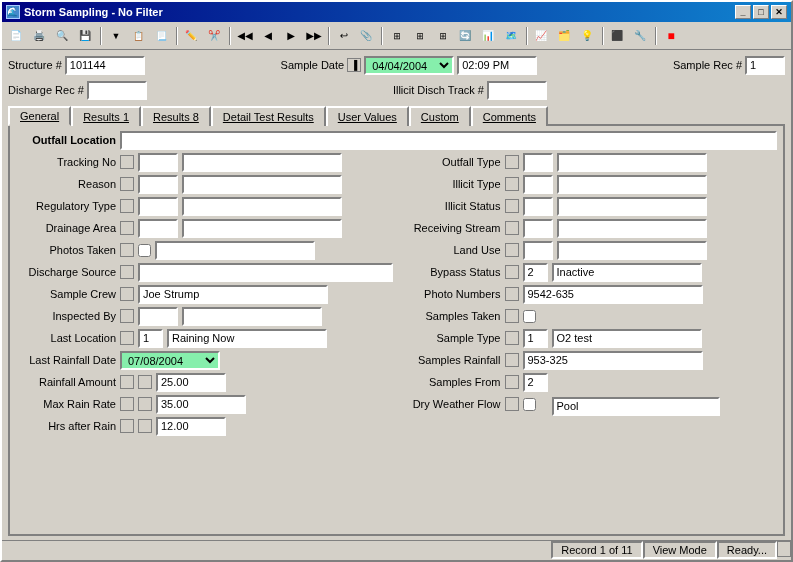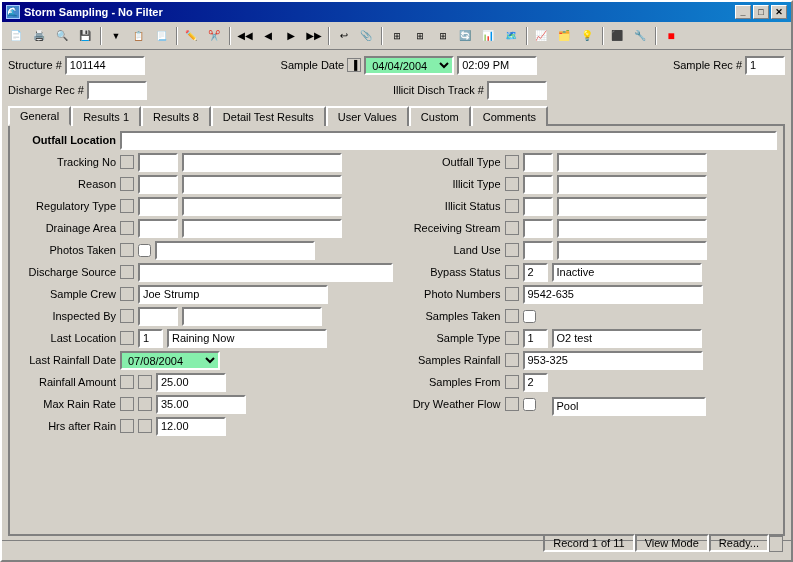--- a/index.html
+++ b/index.html
@@ -194,20 +194,21 @@
       border-left-color: #fff;
       border-right-color: #808080;
       background: #d4d0c8;
       cursor: pointer;
       font-size: 11px;
       height: 20px;
       display: flex;
       align-items: center;
       position: relative;
       top: 2px;
+      text-decoration: underline;
     }
 
     .tab.active {
       background: #d4d0c8;
       border-bottom: 2px solid #d4d0c8;
       z-index: 1;
       font-weight: normal;
     }
 
     
@@ -290,25 +291,25 @@
       cursor: pointer;
       flex-shrink: 0;
     }
 
     
     .status-bar {
       background: #d4d0c8;
       border-top: 1px solid #808080;
       height: 20px;
       display: flex;
-      align-items: flex-end;
+      align-items: flex-start;
       justify-content: flex-end;
       gap: 0;
       flex-shrink: 0;
-      padding: 8px;
+      padding: 0;
     }
 
     .status-panel {
       border: 2px solid;
       border-top-color: #808080;
       border-left-color: #808080;
       border-bottom-color: #fff;
       border-right-color: #fff;
       padding: 0 8px;
       height: 18px;
@@ -622,21 +623,21 @@
               <div class="form-row">
                 <span class="form-row-label">Samples Rainfall</span>
                 <div class="small-indicator"></div>
                 <input class="field-input" type="text" style="width: 180px;" value="953-325">
               </div>
 
               <div class="form-row">
                 <span class="form-row-label">Samples From</span>
                 <div class="small-indicator"></div>
                 <input class="field-input" type="text" style="width: 25px;" value="2">
-                <input class="field-input" type="text" style="width: 154px; margin-top: 48px;" value="Pool">
+                <input class="field-input" type="text" style="width: 168px; margin-top: 48px;" value="Pool">
               </div>
 
               <div class="form-row">
                 <span class="form-row-label">Dry Weather Flow</span>
                 <div class="small-indicator"></div>
                 <input class="checkbox-input" type="checkbox" style="">
               </div>
 
             </div>
 

